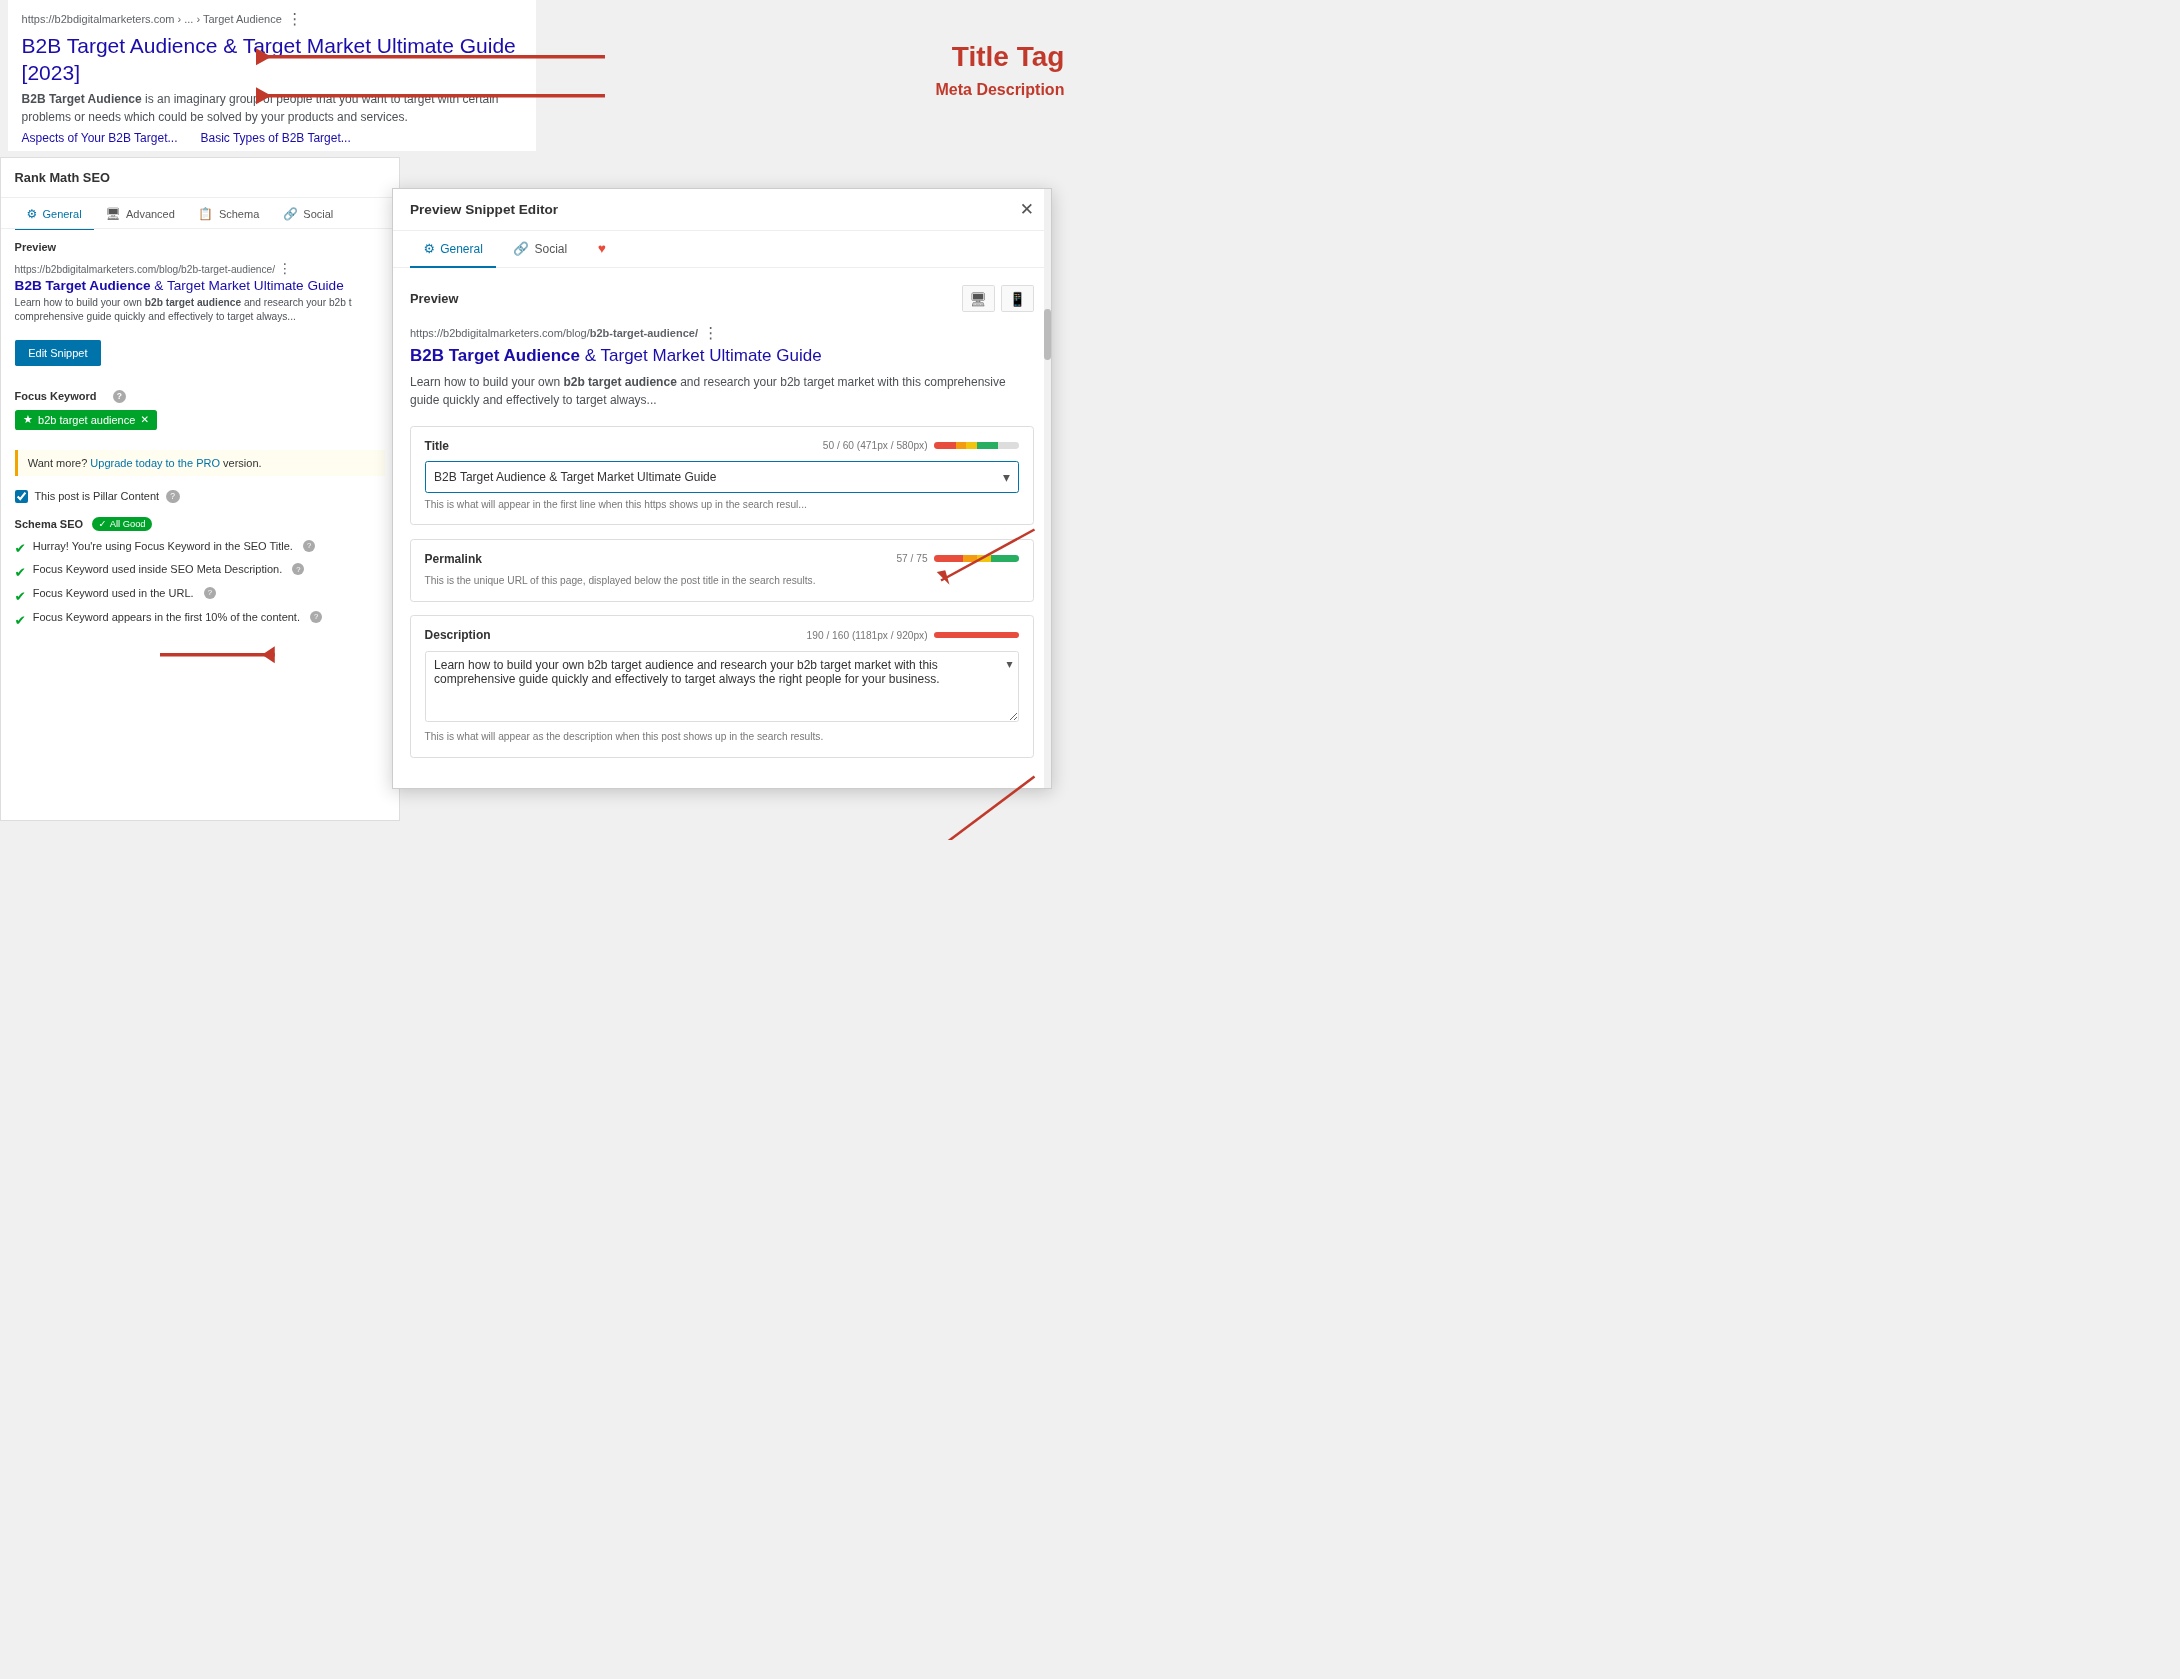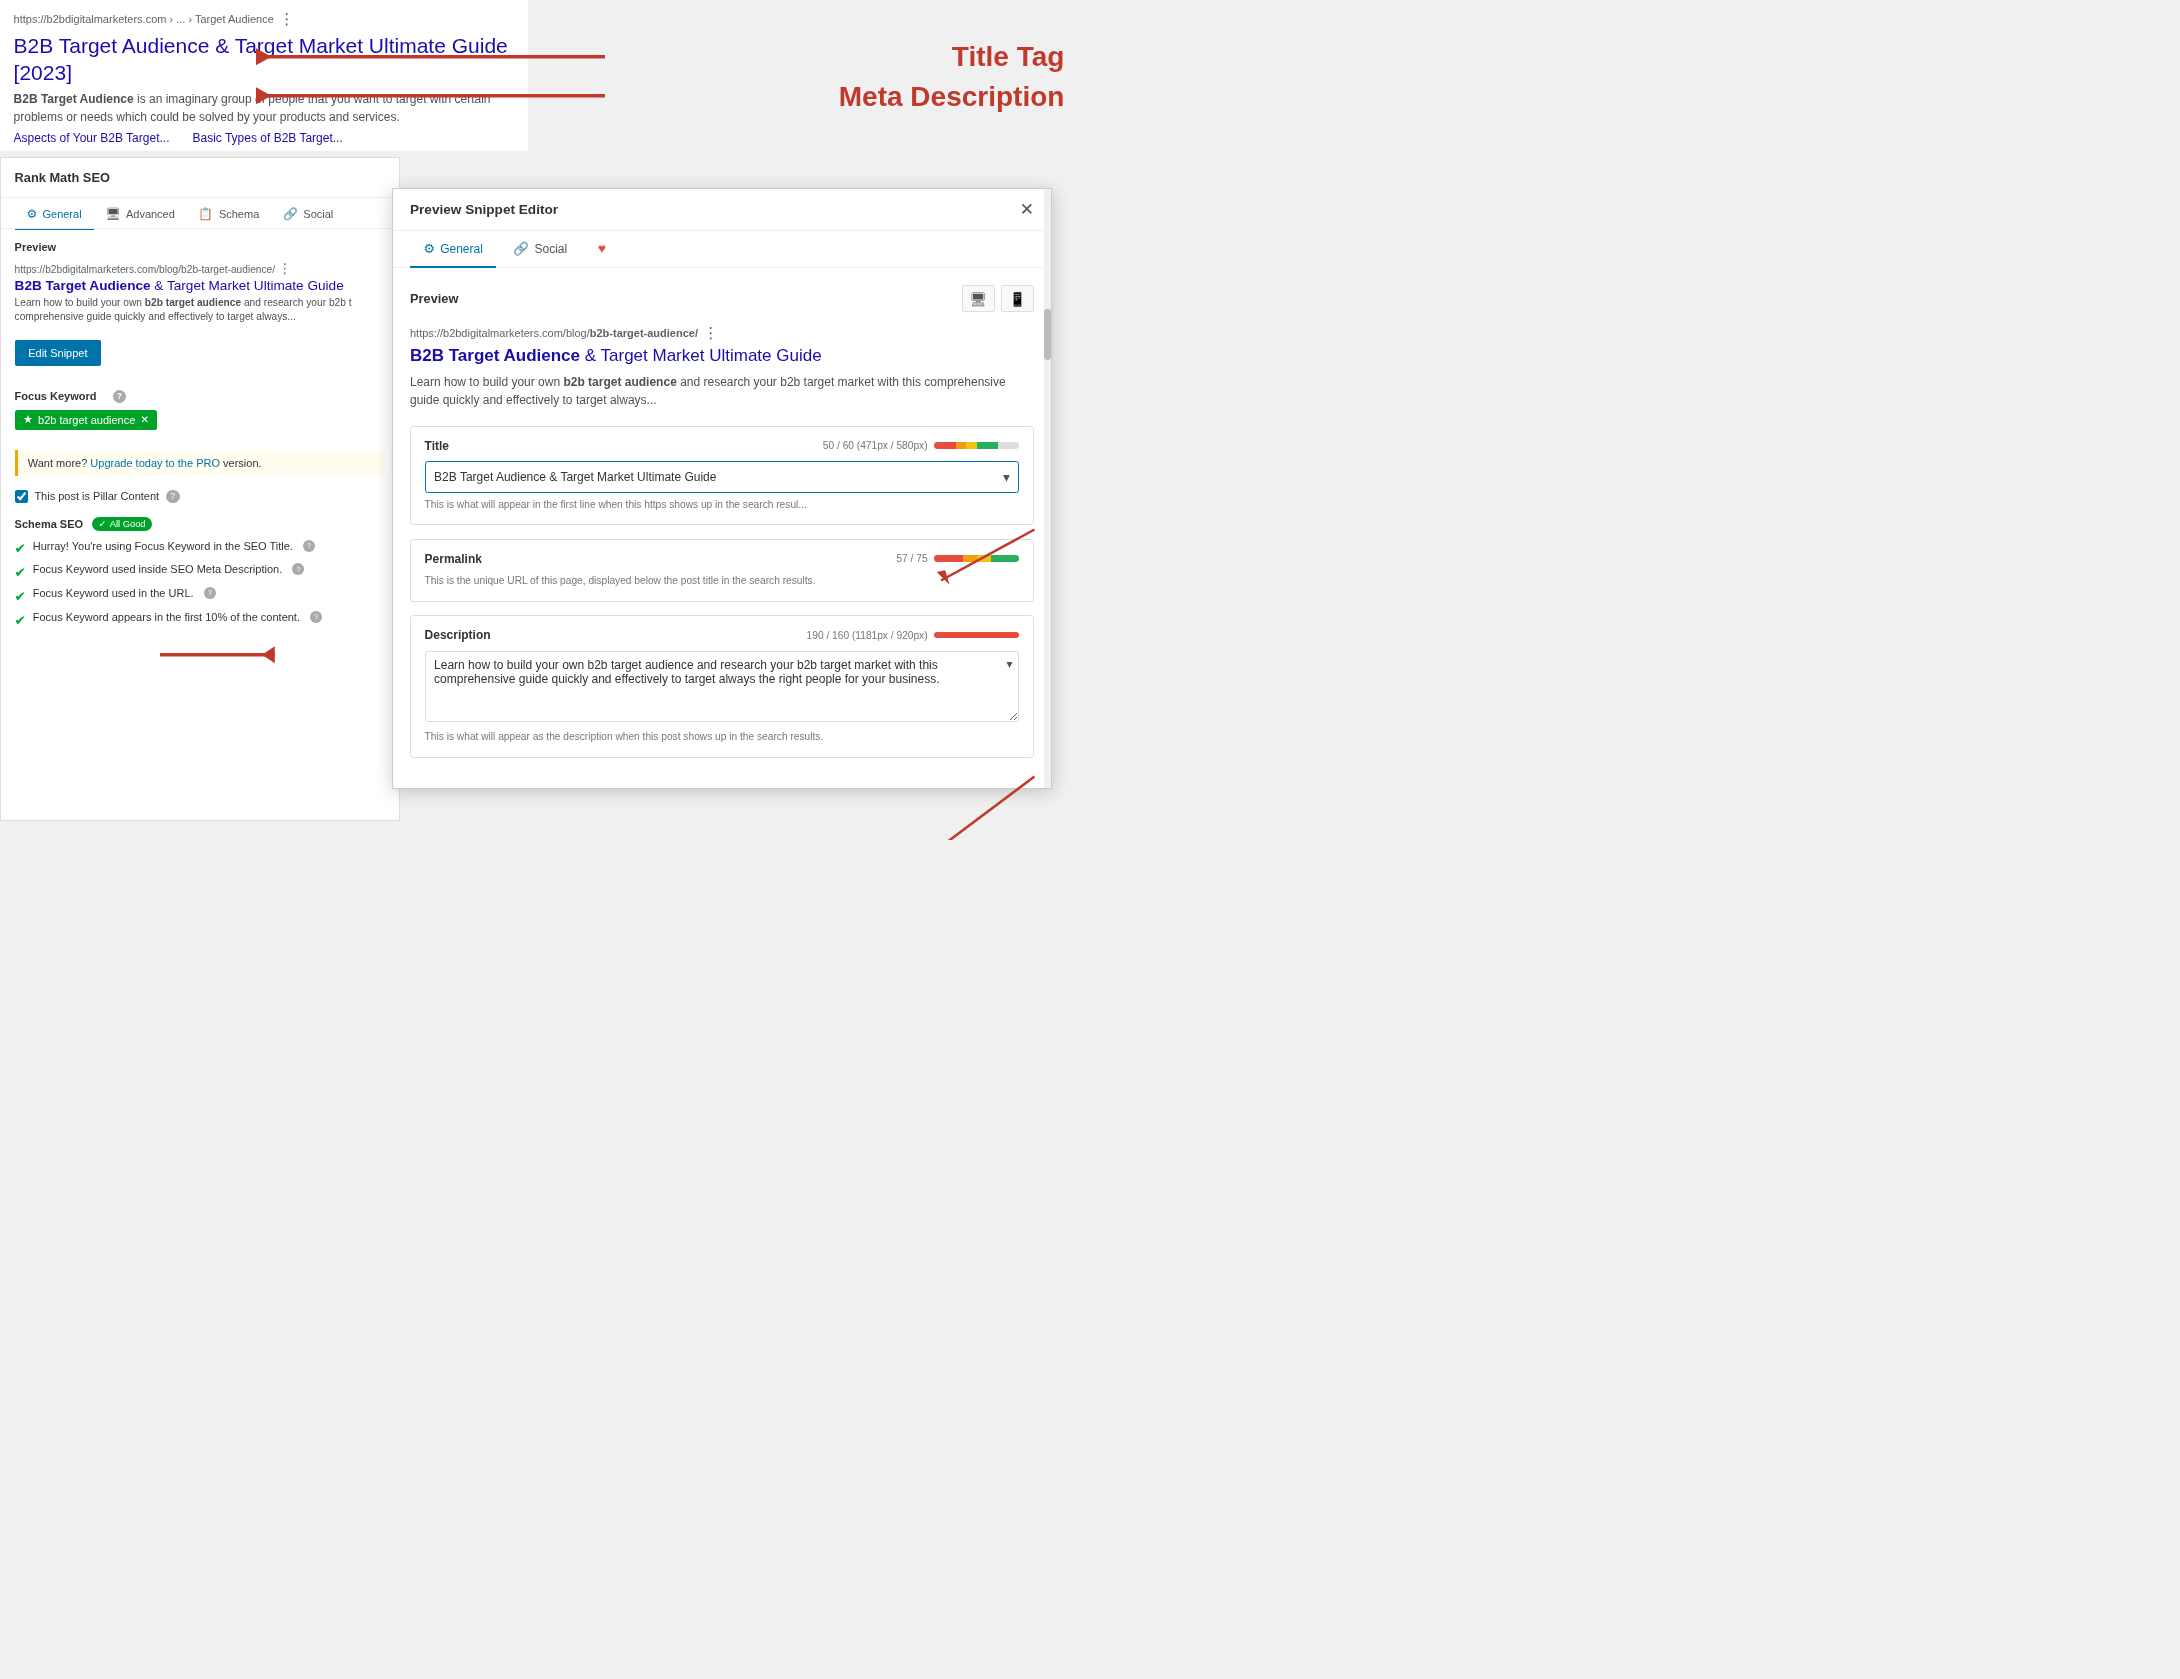--- a/index.html
+++ b/index.html
@@ -9,21 +9,21 @@
       background: #f0f0f0;
       position: relative;
       width: 1090px;
       min-height: 840px;
       overflow: hidden;
     }
 
     
     .serp-bg {
       position: absolute;
-      top: 0; left: 0;
+      top: 0; left: 8px;
       width: 528px;
       background: #fff;
       padding: 10.2px 13.6px 6.8px;
     }
     .serp-url {
       font-size: 11px;
       color: #5f6368;
       display: flex;
       align-items: center;
       gap: 5.1px;
@@ -56,21 +56,21 @@
       right: 25.6px;
       color: #c0392b;
       font-size: 28px;
       font-weight: bold;
     }
     .meta-desc-label {
       position: absolute;
       top: 81px;
       right: 25.6px;
       color: #c0392b;
-      font-size: 28px;
+      font-size: 16px;
       font-weight: bold;
     }
 
     
     .rank-math-panel {
       position: absolute;
       top: 157px;
       left: 0;
       width: 400px;
       background: #fff;

